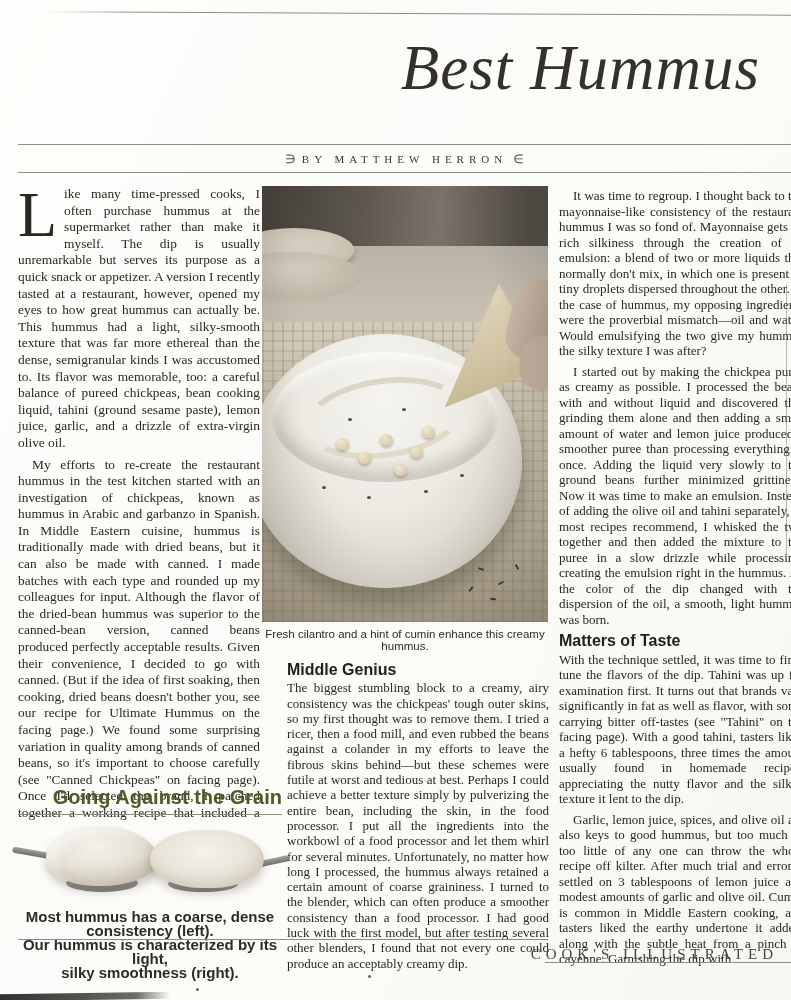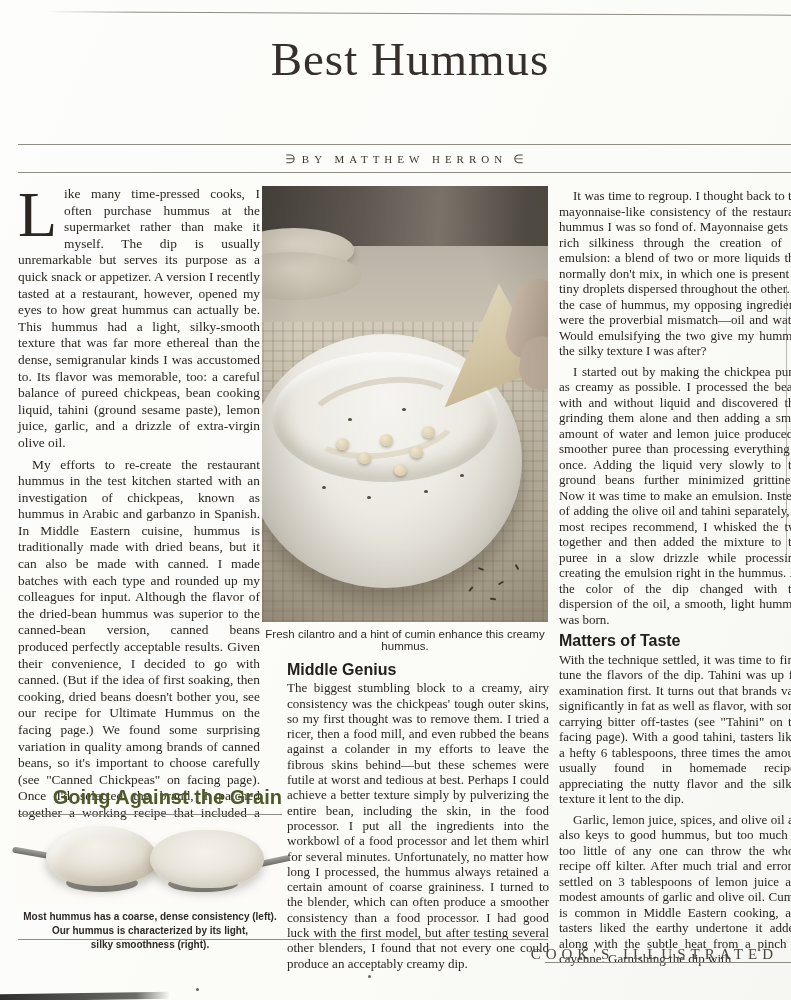--- a/index.html
+++ b/index.html
@@ -10,22 +10,22 @@
   }
   .rule{position:absolute;height:1px;background:#8f8c84;}
   .top-rule{left:45px;right:0;top:13px;background:linear-gradient(90deg,rgba(143,140,132,0),#8f8c84 12%,#8f8c84);transform:rotate(0.25deg);}
   .deck-rule{left:18px;right:0;top:144px;}
   .byline-rule{left:18px;right:0;top:172px;}
   .mid-bottom-rule{left:18px;width:530px;top:939px;}
   .right-bottom-rule{left:545px;right:-4px;top:962px;}
 
   .title{
     position:absolute;left:60px;width:700px;top:32px;margin:0;
-    font-family:"Liberation Serif",serif;font-weight:400;font-size:47px;
-    letter-spacing:1px;color:#35302b;text-align:center;
+    font-family:"Liberation Serif",serif;font-weight:400;font-size:63px;
+    letter-spacing:1px;color:#35302b;text-align:right;font-style:italic;
   }
   .deck{
     position:absolute;left:40px;width:740px;top:95px;
     font-family:"Liberation Sans",sans-serif;font-size:19px;color:#332f2a;
     text-align:center;line-height:1.25;white-space:pre-line;
   }
   .byline{
     position:absolute;left:18px;right:0;top:152px;text-align:center;
     font-family:"Liberation Serif",serif;font-size:11px;letter-spacing:5px;color:#3c372f;
   }
@@ -97,21 +97,21 @@
     border-radius:48% 52% 55% 45% / 55% 60% 42% 48%;
     box-shadow:0 6px 8px rgba(80,72,58,.28),inset -8px -10px 14px rgba(140,128,105,.22),inset 10px 6px 10px rgba(255,255,255,.6);}
   .sp-handle-r{right:-8px;top:42px;width:68px;height:6px;background:linear-gradient(#a2a29d,#6f6f6b);transform:rotate(-12deg);border-radius:3px;}
   .sp-tip-r{right:44px;top:56px;width:70px;height:16px;border-radius:50%;background:linear-gradient(#a8a8a3,#7e7e79);}
   .sp-dollop-r{right:18px;top:10px;width:114px;height:58px;
     background:radial-gradient(ellipse at 48% 38%,#f5f2ec 0%,#e7e2d7 60%,#d4cdbf 95%);
     border-radius:50% / 55%;
     box-shadow:0 6px 8px rgba(80,72,58,.25),inset -6px -8px 12px rgba(140,128,105,.15);}
   .sidebar-caption{
     margin-top:6px;text-align:center;font-family:"Liberation Sans",sans-serif;
-    font-weight:bold;font-size:10px;line-height:14px;color:#2e2a26;white-space:pre-line;
+    font-weight:bold;font-size:15px;line-height:14px;color:#2e2a26;white-space:pre-line;
   }
 
   
   .footer-mag{
     position:absolute;left:18px;width:760px;top:946px;text-align:right;
     font-family:"Liberation Serif",serif;font-size:15px;letter-spacing:5px;color:#4b463e;
   }
   .footer-page{
     position:absolute;left:18px;width:760px;top:958px;text-align:center;
     font-family:"Liberation Serif",serif;font-size:15px;color:#3b3731;

